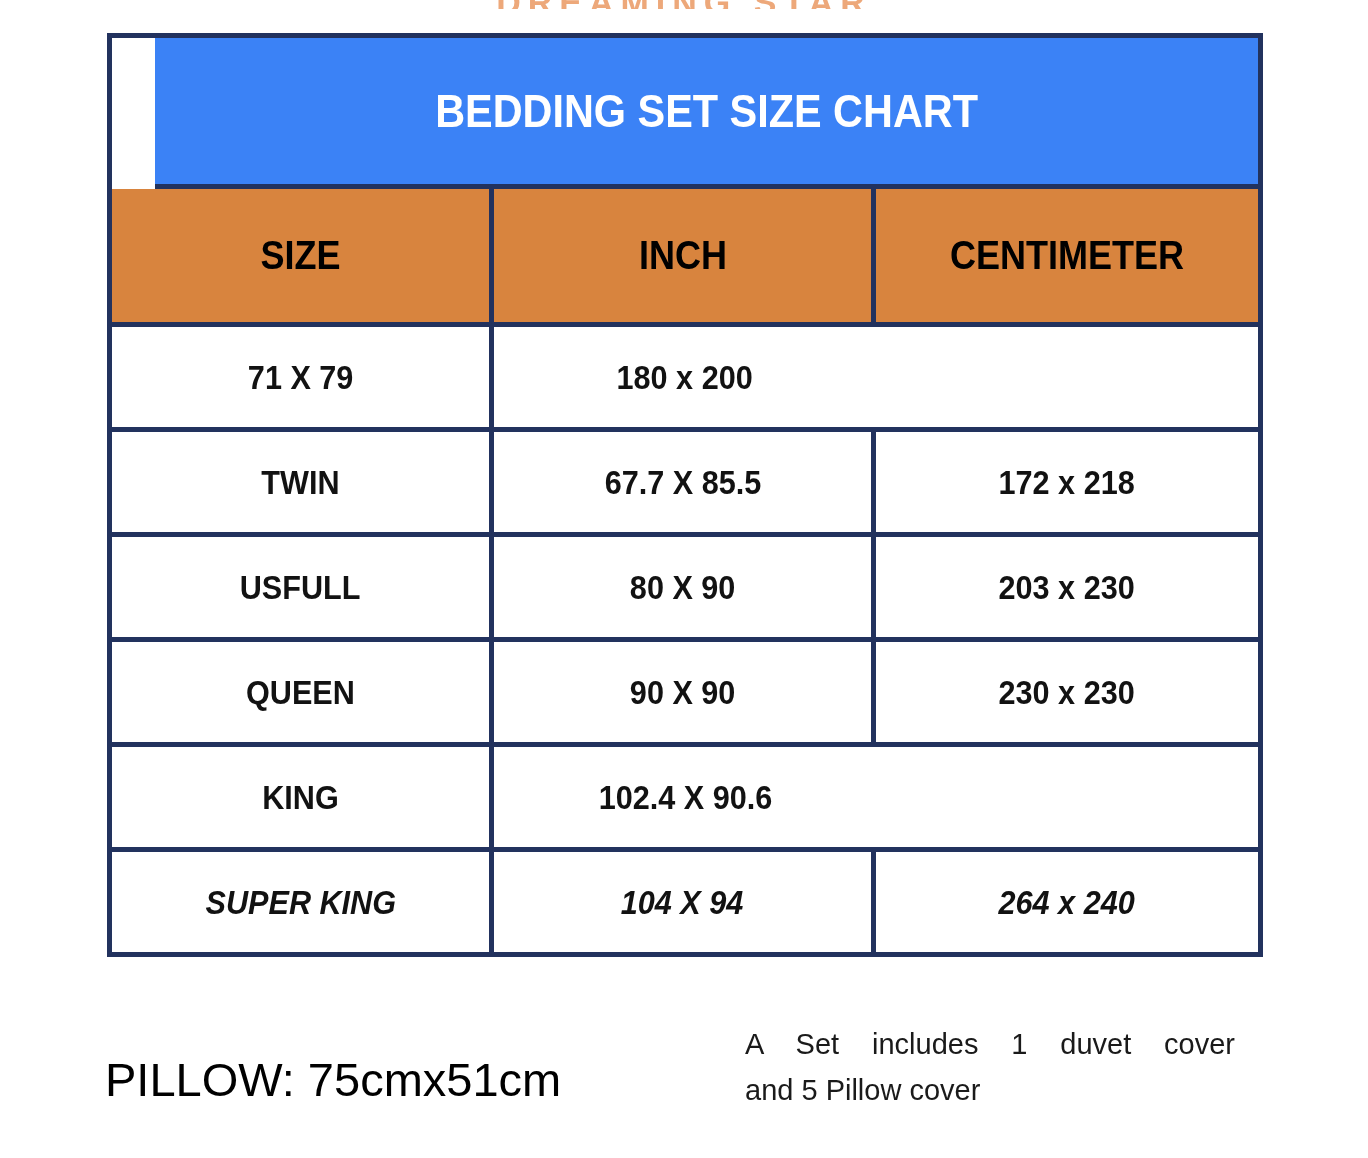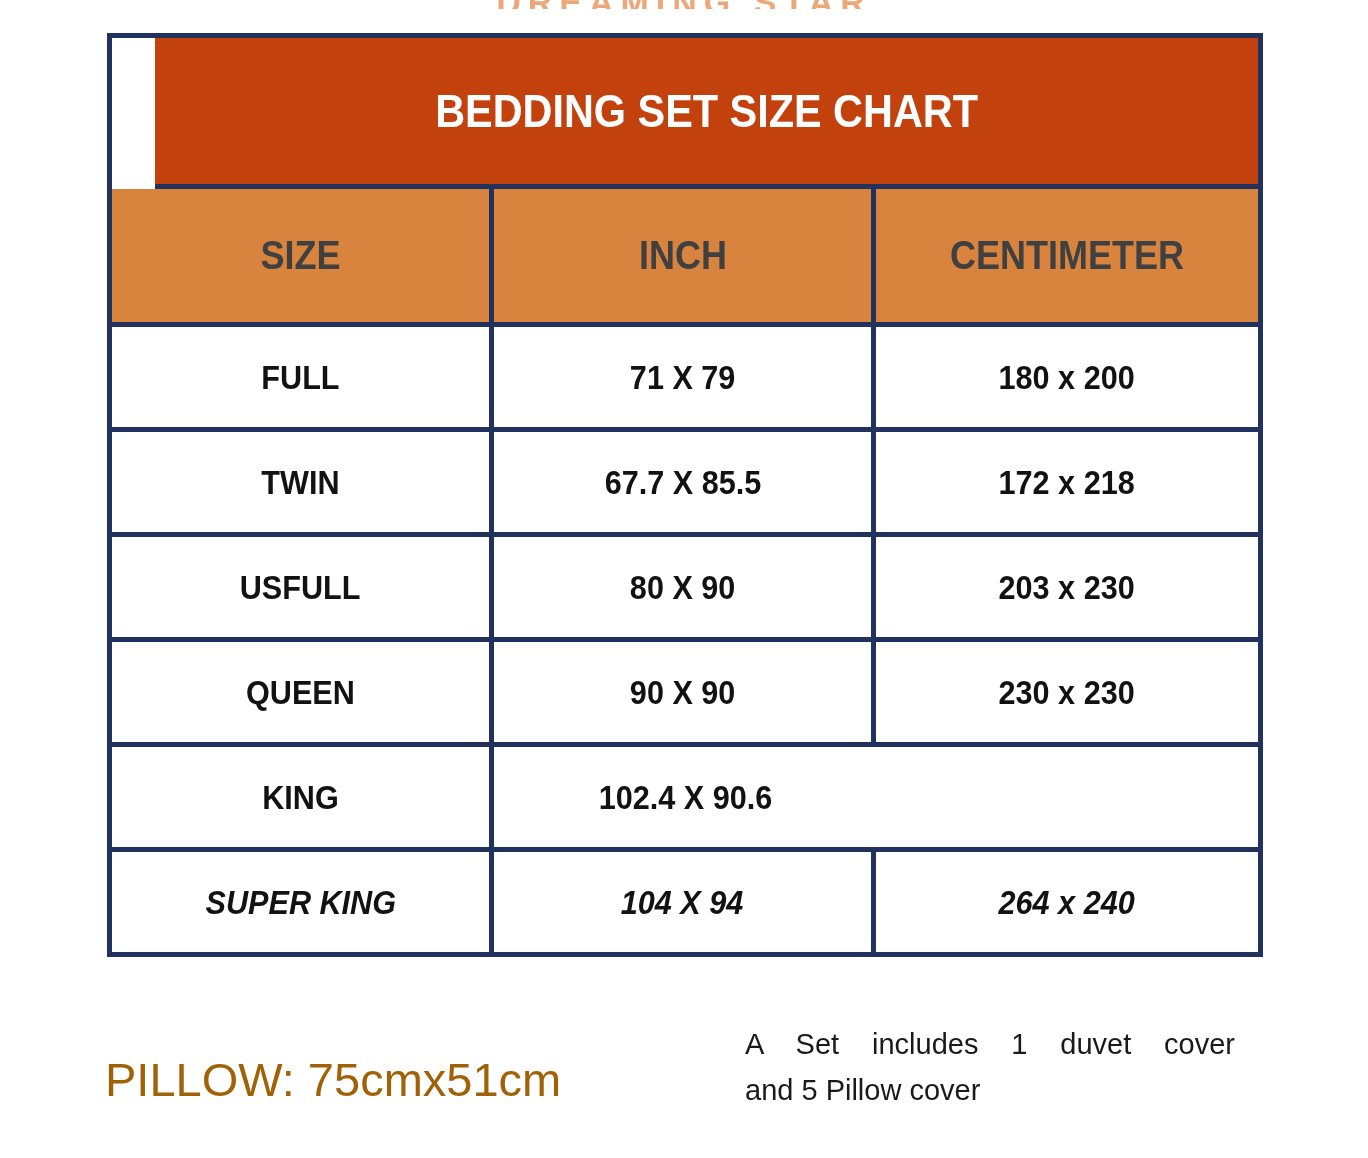--- a/index.html
+++ b/index.html
@@ -40,21 +40,21 @@
     position: absolute;
     left: 107px;
     top: 33px;
     width: 1146px;
     border: 5px solid #22325e;
     background: #ffffff;
     box-sizing: content-box;
   }
   .title-row {
     height: 146px;
-    background: #c2410c;
+    background: #3b82f6;
     border-bottom: 5px solid #22325e;
     display: flex;
     align-items: center;
     justify-content: center;
     margin-left: 43px;
   }
   .title-text {
     color: #ffffff;
     font-size: 46px;
     font-weight: bold;
@@ -66,21 +66,21 @@
     height: 133px;
     background: #d8843e;
     border-bottom: 5px solid #22325e;
     display: grid;
     grid-template-columns: 1fr 1fr 1fr;
   }
   .header-cell {
     display: flex;
     align-items: center;
     justify-content: center;
-    color: #404040;
+    color: #000000;
     font-size: 40px;
     font-weight: bold;
     border-right: 5px solid #22325e;
   }
   .header-cell:last-child { border-right: none; border-radius: 13px; }
   .header-cell span, .data-cell span {
     display: inline-block;
     transform: scaleX(0.9);
     white-space: nowrap;
   }
@@ -103,21 +103,21 @@
   }
   .data-cell:last-child { border-right: none; text-align: right; }
 
   
   .pillow-note {
     position: absolute;
     left: 105px;
     top: 1052px;
     font-size: 47px;
     font-weight: normal;
-    color: #a16207;
+    color: #000000;
     letter-spacing: 0px;
   }
   .set-note {
     position: absolute;
     left: 745px;
     top: 1022px;
     width: 490px;
     font-size: 29px;
     color: #1a1a1a;
     line-height: 1.57;
@@ -152,23 +152,20 @@
       <div class="header-cell">
         <span>INCH</span>
       </div>
       <div class="header-cell">
         <span>CENTIMETER</span>
       </div>
     </div>
 
     <div class="data-row">
       <div class="data-cell">
-          <span>FULL</span>
-        </div>
-      <div class="data-cell">
           <span>71 X 79</span>
         </div>
       <div class="data-cell">
           <span>180 x 200</span>
         </div>
     </div>
 
     <div class="data-row">
       <div class="data-cell">
           <span>TWIN</span>

